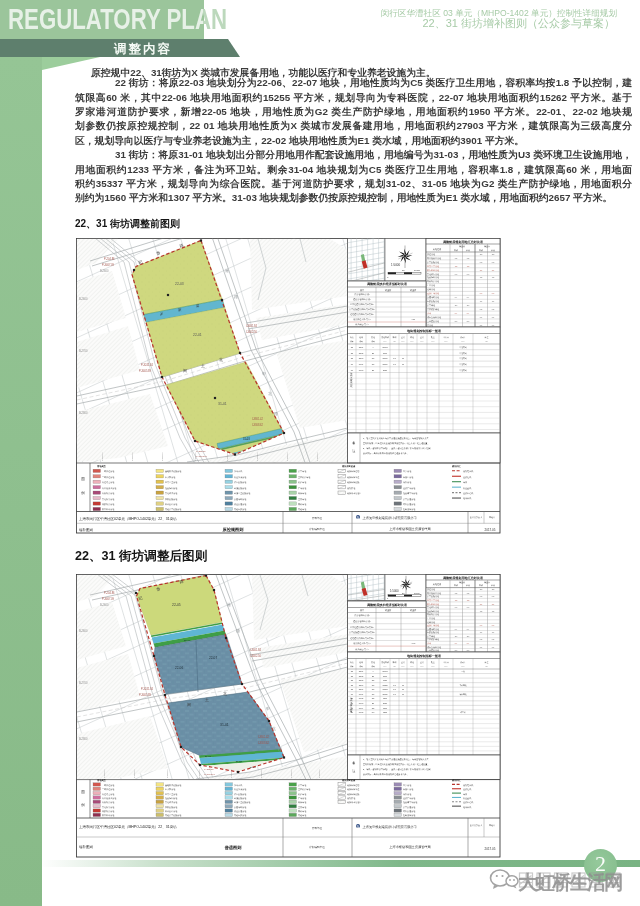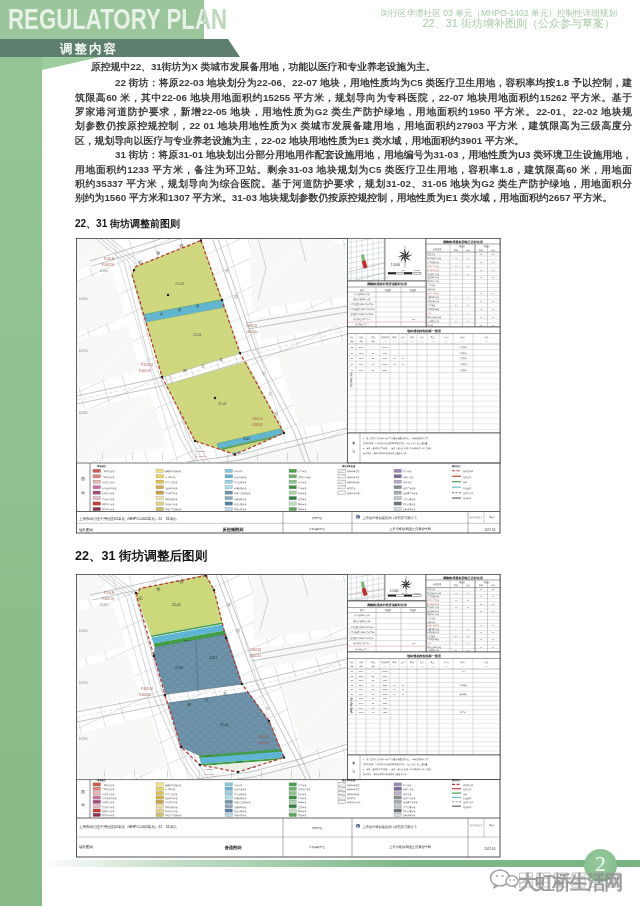--- a/index.html
+++ b/index.html
@@ -24,35 +24,35 @@
 <text x="8" y="29.3" font-size="29" font-weight="bold" font-family="Liberation Sans, sans-serif" fill="#e7f1e7" textLength="219" lengthAdjust="spacingAndGlyphs" clip-path="url(#cpa)">REGULATORY PLAN</text>
 <text x="8" y="29.3" font-size="29" font-weight="bold" font-family="Liberation Sans, sans-serif" fill="#bcd8bc" textLength="219" lengthAdjust="spacingAndGlyphs" clip-path="url(#cpb)">REGULATORY PLAN</text>
 </svg>
 
 <div class="abs" style="right:23px;top:8px;width:400px;text-align:right;font-size:8.6px;line-height:10px;color:#a7cba7">闵行区华漕社区 03 单元（MHPO-1402 单元）控制性详细规划</div>
 
 <div class="abs" style="right:25px;top:18px;width:400px;text-align:right;font-size:11px;line-height:10px;color:#a7cba7">22、31 街坊增补图则（公众参与草案）</div>
 
 <div class="abs" style="left:0;top:39px;width:240px;height:18px;background:#5e7f6d;clip-path:polygon(0 0,228px 0,240px 18px,0 18px)"></div>
 
-<div class="abs" style="left:60px;top:41px;width:112px;text-align:left;font-size:12.5px;font-weight:bold;color:#f5faf5;letter-spacing:2px">调整内容</div>
+<div class="abs" style="left:60px;top:41px;width:112px;text-align:right;font-size:12.5px;font-weight:bold;color:#f5faf5;letter-spacing:2px">调整内容</div>
 
 <div class="abs" style="left:42px;top:57px;width:58px;height:13px;background:#9ccd9c;clip-path:polygon(0 0,100% 0,0 100%)"></div>
 
 <div class="abs" style="left:0;top:57px;width:42px;height:849px;background:linear-gradient(180deg,#95c595,#88ba88)"></div>
 
 <div>
-<div class="bl ble" style="top:60px;padding-left:16px;width:541px;">原控规中22、31街坊为X 类城市发展备用地，功能以医疗和专业养老设施为主。</div>
+<div class="bl ble" style="top:66px;padding-left:16px;width:541px;">原控规中22、31街坊为X 类城市发展备用地，功能以医疗和专业养老设施为主。</div>
 <div class="bl" style="top:76.37px;padding-left:40px;width:517px;">22 街坊：将原22-03 地块划分为22-06、22-07 地块，用地性质均为C5 类医疗卫生用地，容积率均按1.8 予以控制，建</div>
 <div class="bl" style="top:90.74px;">筑限高60 米，其中22-06 地块用地面积约15255 平方米，规划导向为专科医院，22-07 地块用地面积约15262 平方米。基于</div>
 <div class="bl" style="top:105.11px;">罗家港河道防护要求，新增22-05 地块，用地性质为G2 类生产防护绿地，用地面积约1950 平方米。22-01、22-02 地块规</div>
 <div class="bl" style="top:119.47999999999999px;">划参数仍按原控规控制，22 01 地块用地性质为X 类城市发展备建用地，用地面积约27903 平方米，建筑限高为三级高度分</div>
 <div class="bl ble" style="top:133.85px;">区，规划导向以医疗与专业养老设施为主，22-02 地块用地性质为E1 类水域，用地面积约3901 平方米。</div>
 <div class="bl" style="top:148.22px;padding-left:40px;width:517px;">31 街坊：将原31-01 地块划出分部分用地用作配套设施用地，用地编号为31-03，用地性质为U3 类环境卫生设施用地，</div>
-<div class="bl" style="top:162.58999999999997px;">用地面积约1233 平方米，备注为环卫站。剩余31-03 地块规划为C5 类医疗卫生用地，容积率1.8，建筑限高60 米，用地面</div>
+<div class="bl" style="top:162.58999999999997px;">用地面积约1233 平方米，备注为环卫站。剩余31-04 地块规划为C5 类医疗卫生用地，容积率1.8，建筑限高60 米，用地面</div>
 <div class="bl" style="top:176.95999999999998px;">积约35337 平方米，规划导向为综合医院。基于河道防护要求，规划31-02、31-05 地块为G2 类生产防护绿地，用地面积分</div>
 <div class="bl ble" style="top:191.32999999999998px;">别约为1560 平方米和1307 平方米。31-03 地块规划参数仍按原控规控制，用地性质为E1 类水域，用地面积约2657 平方米。</div>
 </div>
 
 <div class="abs" style="left:75px;top:217px;font-size:10px;font-weight:bold;color:#151515">22、31 街坊调整前图则</div>
 
 <div class="abs" style="left:75px;top:548px;font-size:12.6px;font-weight:bold;color:#151515">22、31 街坊调整后图则</div>
 
 <svg class="abs" style="left:76px;top:238px" width="424.5" height="295.5" viewBox="76 238 424.5 295.5">
 <defs>

